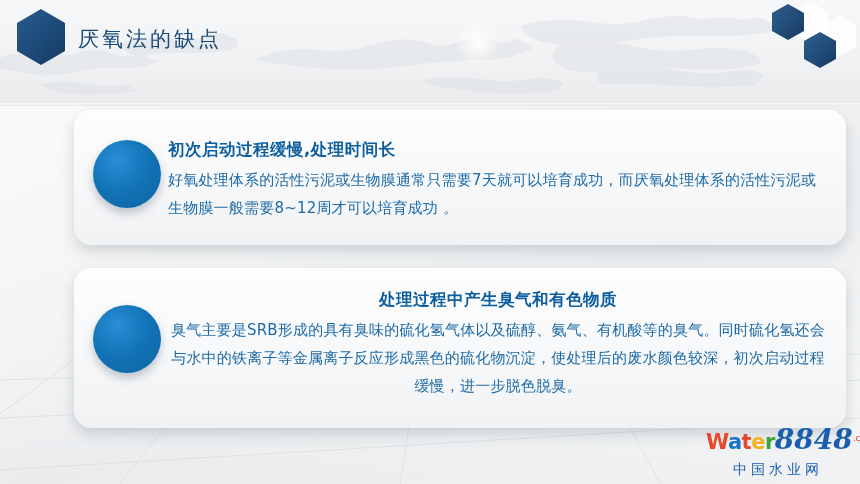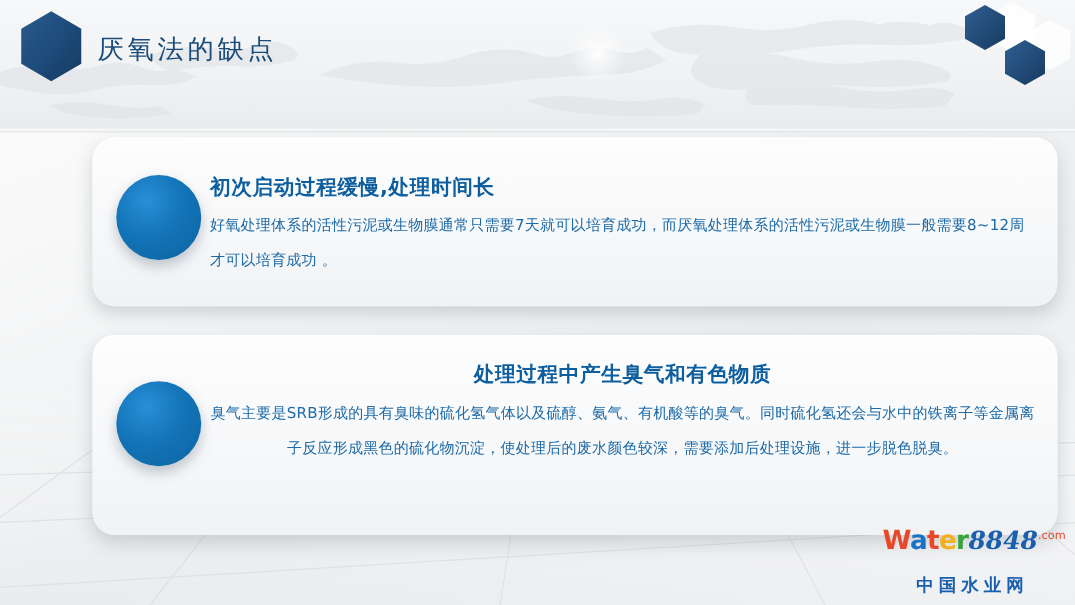--- a/index.html
+++ b/index.html
@@ -103,21 +103,21 @@
 
   .card-heading {
     font-size: 16.5px;
     font-weight: bold;
     color: #0d5e9e;
     letter-spacing: .5px;
     line-height: 1.5;
     margin: 12px 0 3px 0;
   }
   .card-body {
-    font-size: 12px;
+    font-size: 15px;
     color: #1d6aa6;
     line-height: 28px;
     margin: 0;
     letter-spacing: .2px;
   }
 
   
   .logo {
     position: absolute;
     right: 14px; bottom: 8px;
@@ -134,35 +134,35 @@
   }
   .logo-word .l1 { color: #e8472a; }
   .logo-word .l2 { color: #1a73c7; }
   .logo-word .l3 { color: #e8472a; }
   .logo-word .l4 { color: #f2b01e; }
   .logo-word .l5 { color: #3aa33a; }
   .logo-num {
     color: #1a5fae;
     font-style: italic;
     font-family: "DejaVu Serif", "Liberation Serif", serif;
-    font-size: 20px;
+    font-size: 28px;
     letter-spacing: 0px;
   }
   .logo-dotcom {
     color: #e8472a;
     font-size: 9px;
     font-weight: normal;
     vertical-align: super;
     letter-spacing: 0;
     margin-top: 40px;
   }
   .logo-cn {
-    margin-top: 19px;
+    margin-top: 8px;
     font-size: 14px;
-    font-weight: bold;
+    font-weight: normal;
     color: #1a5fae;
     letter-spacing: 4px;
     padding-left: 4px;
   }
 </style>
 </head>
 <body>
 
 <div id="slide">
 
@@ -236,21 +236,21 @@
   <div class="bullet" id="bullet1"></div>
   <div class="card-text" id="text1">
     <p class="card-heading">初次启动过程缓慢,处理时间长</p>
     <p class="card-body">好氧处理体系的活性污泥或生物膜通常只需要7天就可以培育成功，而厌氧处理体系的活性污泥或生物膜一般需要8~12周才可以培育成功 。</p>
   </div>
 
   <div class="card" id="card2"></div>
   <div class="bullet" id="bullet2"></div>
   <div class="card-text" id="text2">
     <p class="card-heading">处理过程中产生臭气和有色物质</p>
-    <p class="card-body">臭气主要是SRB形成的具有臭味的硫化氢气体以及硫醇、氨气、有机酸等的臭气。同时硫化氢还会与水中的铁离子等金属离子反应形成黑色的硫化物沉淀，使处理后的废水颜色较深，需要添加后处理设施，进一步脱色脱臭。</p>
+    <p class="card-body">臭气主要是SRB形成的具有臭味的硫化氢气体以及硫醇、氨气、有机酸等的臭气。同时硫化氢还会与水中的铁离子等金属离子反应形成黑色的硫化物沉淀，使处理后的废水颜色较深，初次启动过程缓慢，进一步脱色脱臭。</p>
   </div>
 
   <div class="logo">
     <div class="logo-word"><span class="l1">W</span><span class="l2">a</span><span class="l3">t</span><span class="l4">e</span><span class="l5">r</span><span class="logo-num">8848</span><span class="logo-dotcom">.com</span></div>
     <div class="logo-cn">中国水业网</div>
   </div>
 
 </div>
 
 </body></html>

